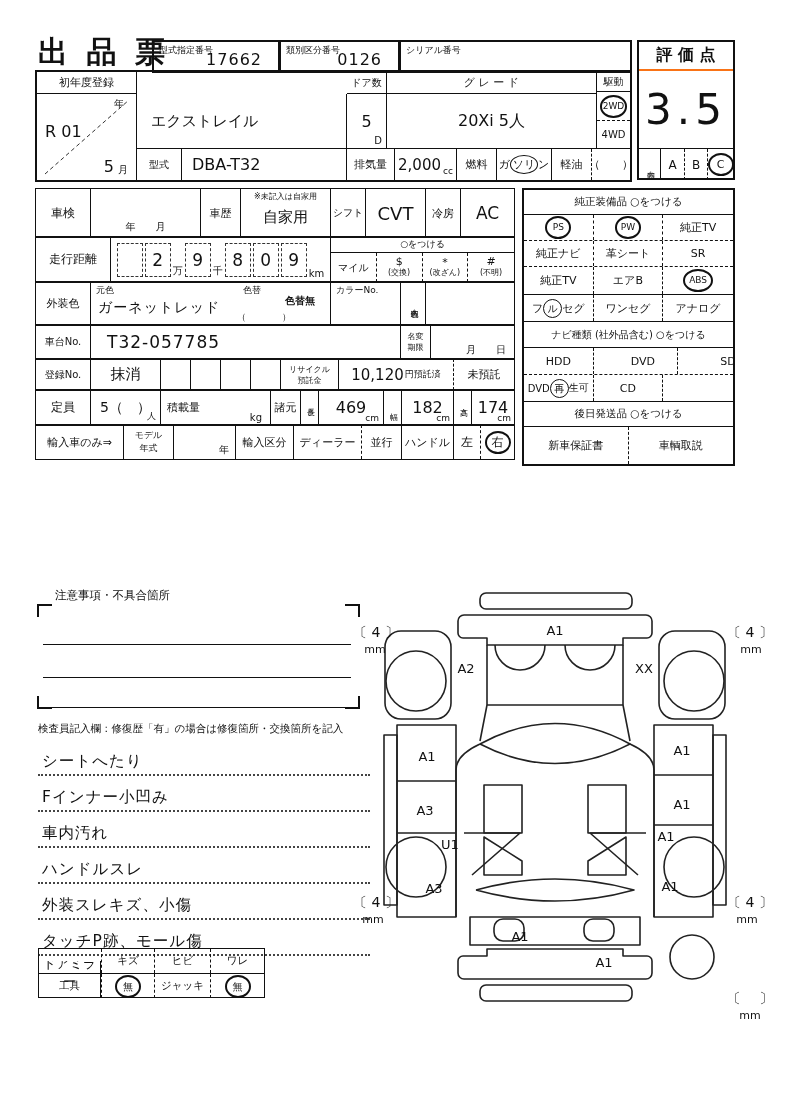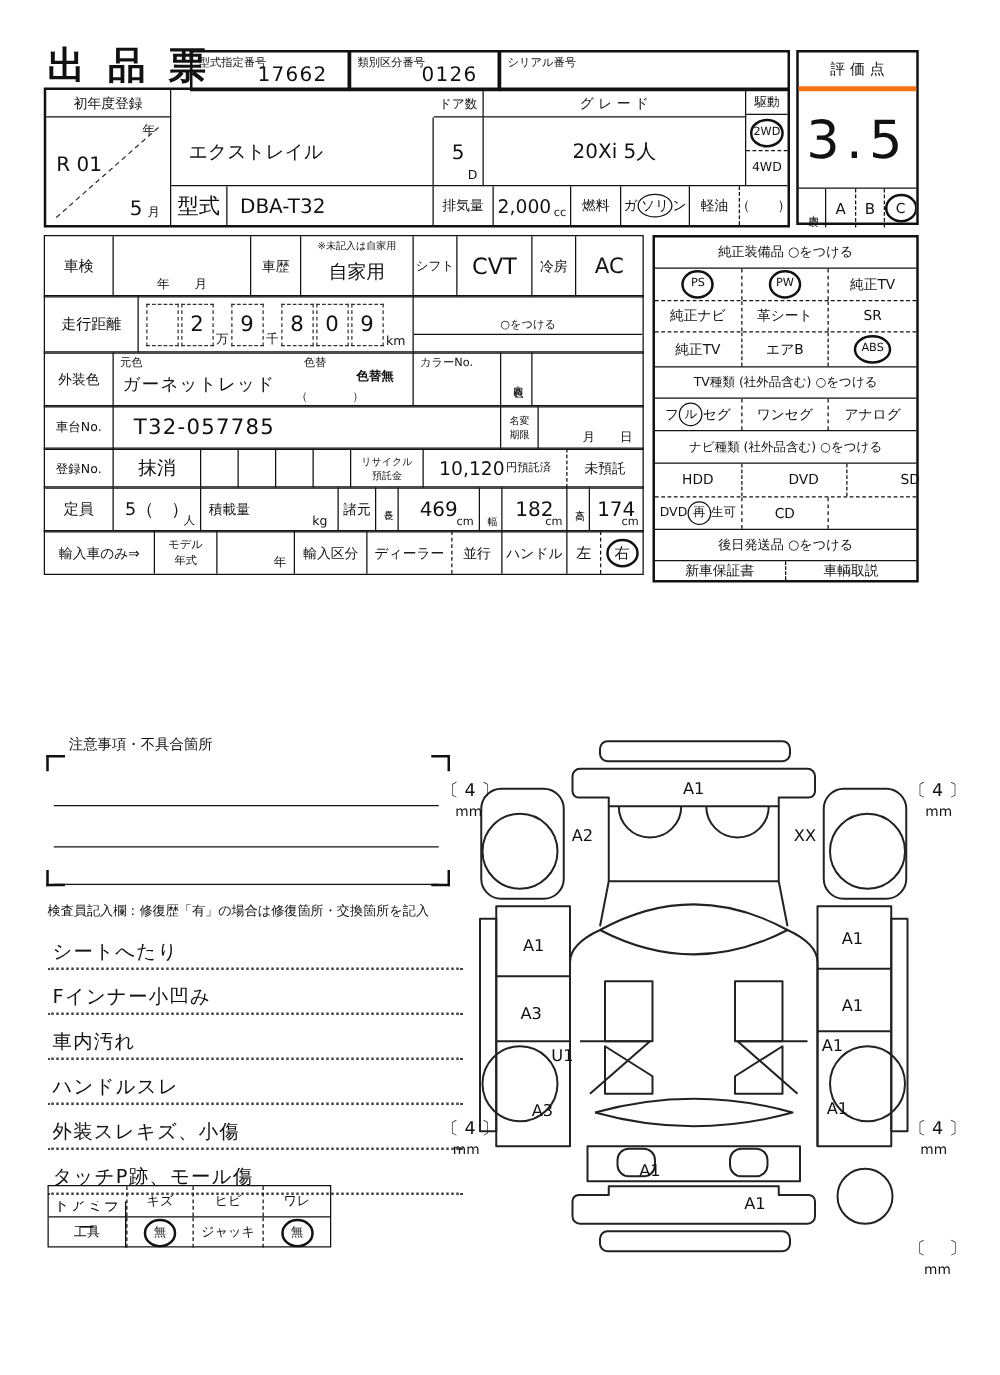--- a/index.html
+++ b/index.html
@@ -42,22 +42,22 @@
   </div>
   <div class="abs bd" style="left:279px;top:40px;width:121px;height:33px;">
     <span class="abs lab" style="left:5px;top:2px;">類別区分番号</span>
     <span class="abs" style="right:16px;bottom:2px;font-size:16px;letter-spacing:1px;">0126</span>
   </div>
   <div class="abs bd" style="left:399px;top:40px;width:233px;height:33px;">
     <span class="abs lab" style="left:5px;top:2px;">シリアル番号</span>
   </div>
 
   <div class="abs" style="left:637px;top:40px;width:98px;height:140px;border:2.5px solid #111;">
-    <div style="height:27px;display:flex;align-items:center;justify-content:center;font-size:12px;
-                border-bottom:4px solid #f97316;">評 価 点</div>
+    <div style="height:27px;display:flex;align-items:center;justify-content:center;font-size:16px;
+                border-bottom:2px solid #f97316;font-weight:bold;">評 価 点</div>
     <div style="height:77px;display:flex;align-items:center;justify-content:center;font-size:42px;
                 letter-spacing:5px;">3.5</div>
     <div class="row" style="height:31px;border-top:1.4px solid #111;">
       <div class="cell" style="width:22px;font-size:8px;">
         <span class="vert">内装</span>
       </div>
       <div class="cell dashR" style="width:24px;font-size:12px;">A</div>
       <div class="cell dashR" style="width:23px;font-size:12px;">B</div>
       <div class="cell" style="width:25px;">
         <span class="circ" style="font-size:11px;">C</span>
@@ -70,21 +70,21 @@
     <div class="t1cell br" style="left:0;top:22px;width:100px;height:86px;">
       <svg class="abs" style="left:0;top:0;" width="98" height="86">
         <line x1="8" y1="80" x2="92" y2="6" stroke="#333" stroke-width="1" stroke-dasharray="4 3"></line>
       </svg>
       <span class="abs" style="right:12px;top:3px;font-size:10px;">年</span>
       <span class="abs" style="left:8px;top:28px;font-size:16px;">R 01</span>
       <span class="abs" style="right:22px;bottom:4px;font-size:16px;">5</span>
       <span class="abs" style="right:8px;bottom:3px;font-size:10px;">月</span>
     </div>
     <div class="t1cell bb br" style="left:100px;top:22px;width:210px;height:55px;font-size:15px;justify-content:flex-start;padding-left:14px;">エクストレイル</div>
-    <div class="t1cell br" style="left:100px;top:77px;width:45px;height:31px;font-size:17px;">型式</div>
+    <div class="t1cell br" style="left:100px;top:77px;width:45px;height:31px;font-size:10px;">型式</div>
     <div class="t1cell br" style="left:145px;top:77px;width:165px;height:31px;font-size:16px;justify-content:flex-start;padding-left:10px;">DBA-T32</div>
     <div class="t1cell bb br" style="left:310px;top:0;width:40px;height:22px;font-size:10px;">ドア数</div>
     <div class="t1cell bb br" style="left:310px;top:22px;width:40px;height:55px;">
       <span style="font-size:16px;">5</span>
       <span class="abs" style="right:4px;bottom:2px;font-size:10px;">D</span>
     </div>
     <div class="t1cell bb br" style="left:350px;top:0;width:210px;height:22px;font-size:11px;">グ レ ー ド</div>
     <div class="t1cell bb br" style="left:350px;top:22px;width:210px;height:55px;font-size:16px;">20Xi 5人</div>
     <div class="t1cell br" style="left:310px;top:77px;width:48px;height:31px;font-size:11px;">排気量</div>
     <div class="t1cell br" style="left:358px;top:77px;width:62px;height:31px;">
@@ -130,20 +130,35 @@
       <span style="font-size:10px;align-self:flex-end;margin-bottom:4px;">万</span>
       <span class="dbox">9</span>
       <span style="font-size:10px;align-self:flex-end;margin-bottom:4px;">千</span>
       <span class="dbox">8</span>
       <span class="dbox">0</span>
       <span class="dbox">9</span>
       <span style="font-size:10px;align-self:flex-end;margin-bottom:3px;">km</span>
     </div>
     <div class="cell" style="flex:1;flex-direction:column;align-items:stretch;padding:0;">
       <div class="bb" style="height:15px;display:flex;align-items:center;justify-content:center;font-size:9px;">○をつける</div>
+      <div class="row" style="flex:1;">
+        <div class="cell dashR" style="width:25%;font-size:10px;">マイル</div>
+        <div class="cell dashR" style="width:25%;flex-direction:column;">
+          <span style="font-size:11px;line-height:10px;">$</span>
+          <span style="font-size:8px;">(交換)</span>
+        </div>
+        <div class="cell dashR" style="width:25%;flex-direction:column;">
+          <span style="font-size:11px;line-height:9px;">*</span>
+          <span style="font-size:8px;">(改ざん)</span>
+        </div>
+        <div class="cell" style="width:25%;flex-direction:column;">
+          <span style="font-size:11px;line-height:10px;">#</span>
+          <span style="font-size:8px;">(不明)</span>
+        </div>
+      </div>
     </div>
   </div>
 
   <div class="abs bd15 row" style="left:35px;top:281px;width:480px;height:45px;">
     <div class="cell" style="width:55px;font-size:11px;">外装色</div>
     <div class="cell" style="width:240px;justify-content:flex-start;">
       <span class="abs lab" style="left:5px;top:2px;">元色</span>
       <span class="abs" style="left:7px;bottom:8px;font-size:14px;letter-spacing:1px;">ガーネットレッド</span>
       <span class="abs lab" style="left:152px;top:2px;">色替</span>
       <span class="abs" style="left:158px;top:12px;font-size:10px;font-weight:bold;margin-left:36px;">色替無</span>
@@ -257,21 +272,20 @@
       <div class="cell dashR" style="width:33.3%;font-size:11px;">革シート</div>
       <div class="cell" style="width:33.4%;font-size:11px;">SR</div>
     </div>
     <div class="row" style="height:27px;border-bottom:1.8px solid #111;">
       <div class="cell dashR" style="width:33.3%;font-size:11px;">純正TV</div>
       <div class="cell dashR" style="width:33.3%;font-size:11px;">エアB</div>
       <div class="cell" style="width:33.4%;">
         <span class="circ" style="font-size:9px;">ABS</span>
         </div>
     </div>
-    <div class="cell bb" style="height:25px;width:100%;font-size:10px;">TV種類 (社外品含む) ○をつける</div>
     <div class="row" style="height:26px;border-bottom:1.8px solid #111;">
       <div class="cell dashR" style="width:33.3%;font-size:11px;">
         <span>フ</span>
           <span class="circ2" style="font-size:10px;">ル</span>
           <span>セグ</span>
       </div>
       <div class="cell dashR" style="width:33.3%;font-size:11px;">ワンセグ</div>
       <div class="cell" style="width:33.4%;font-size:11px;">アナログ</div>
     </div>
     <div class="cell bb" style="height:26px;width:100%;font-size:10px;">ナビ種類 (社外品含む) ○をつける</div>

